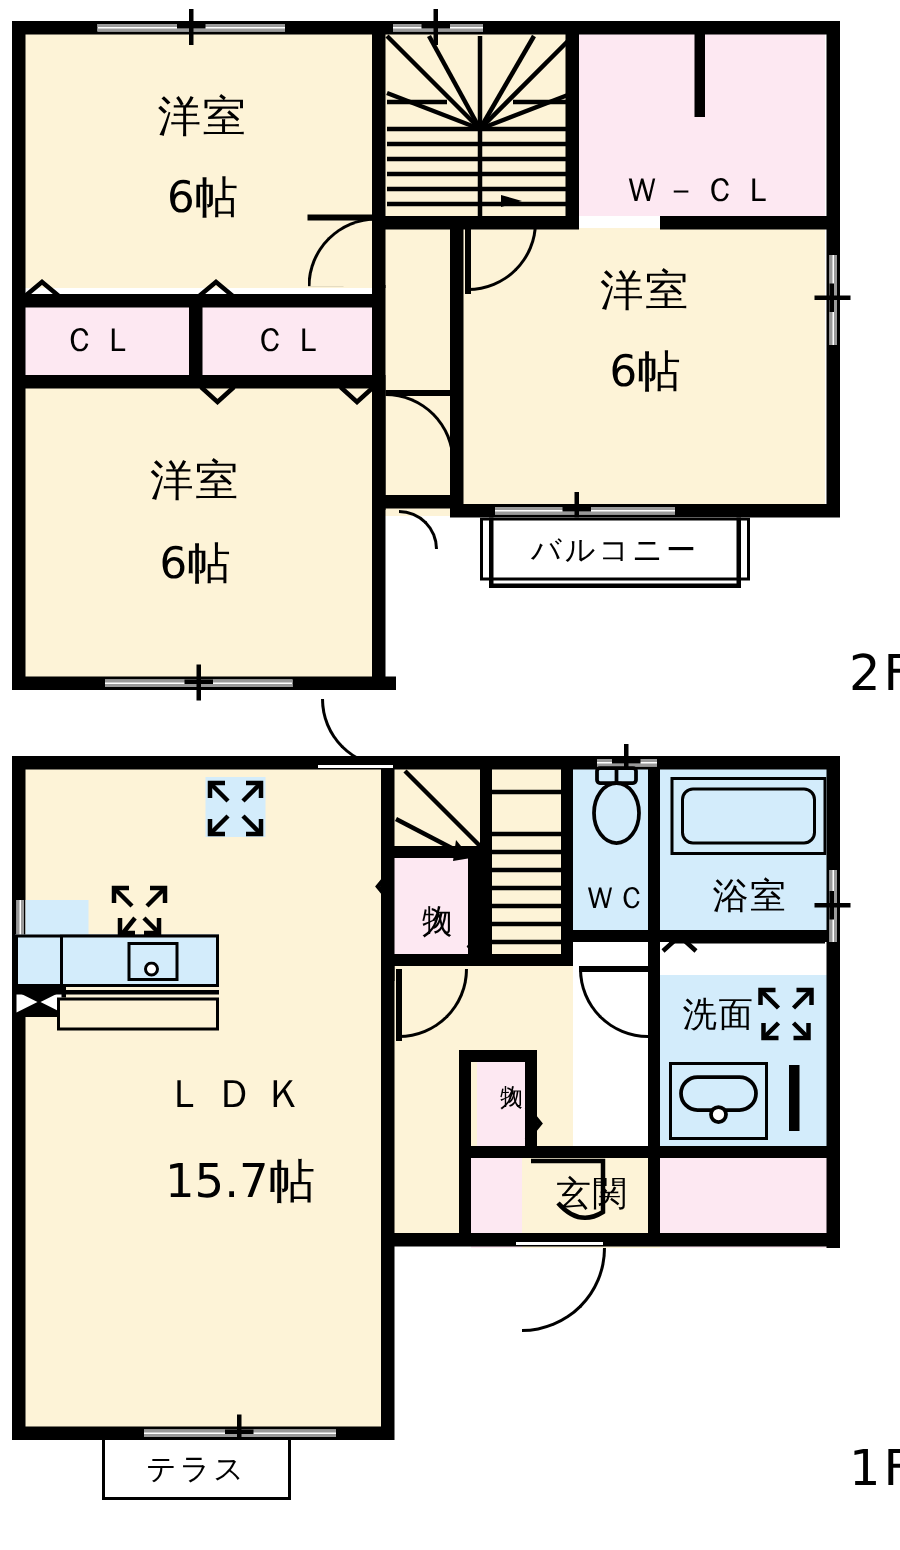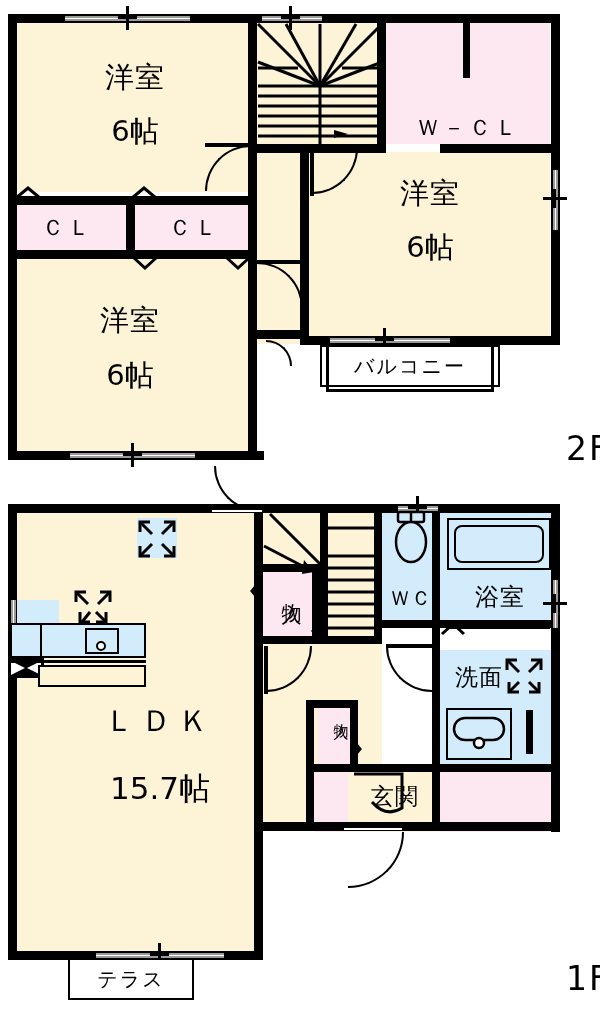--- a/index.html
+++ b/index.html
@@ -39,21 +39,21 @@
     text-align: center;
     white-space: nowrap;
     line-height: 1.05;
     font-family: "DejaVu Sans", "Liberation Sans", sans-serif;
   }
   .lbl-room   { font-size: 29px; letter-spacing: 1px; }
   .lbl-area   { font-size: 29px; letter-spacing: 0px; }
   .lbl-small  { font-size: 19px; letter-spacing: 2px; }
   .lbl-floor  { font-size: 33px; letter-spacing: 2px; margin-left: 36px; }
   .lbl-latin  { font-size: 22px; letter-spacing: 4px; }
-  .lbl-ldk    { font-size: 30px; letter-spacing: 7px; }
+  .lbl-ldk    { font-size: 26px; letter-spacing: 7px; margin-top: 12px; }
   .vert { writing-mode: vertical-rl; text-orientation: upright; line-height: 1.0; }
 
   
   .win {
     position: absolute;
     background: #ffffff;
     border-top: 2px solid #9a9a9a;
     border-bottom: 2px solid #9a9a9a;
   }
   .win-v {

